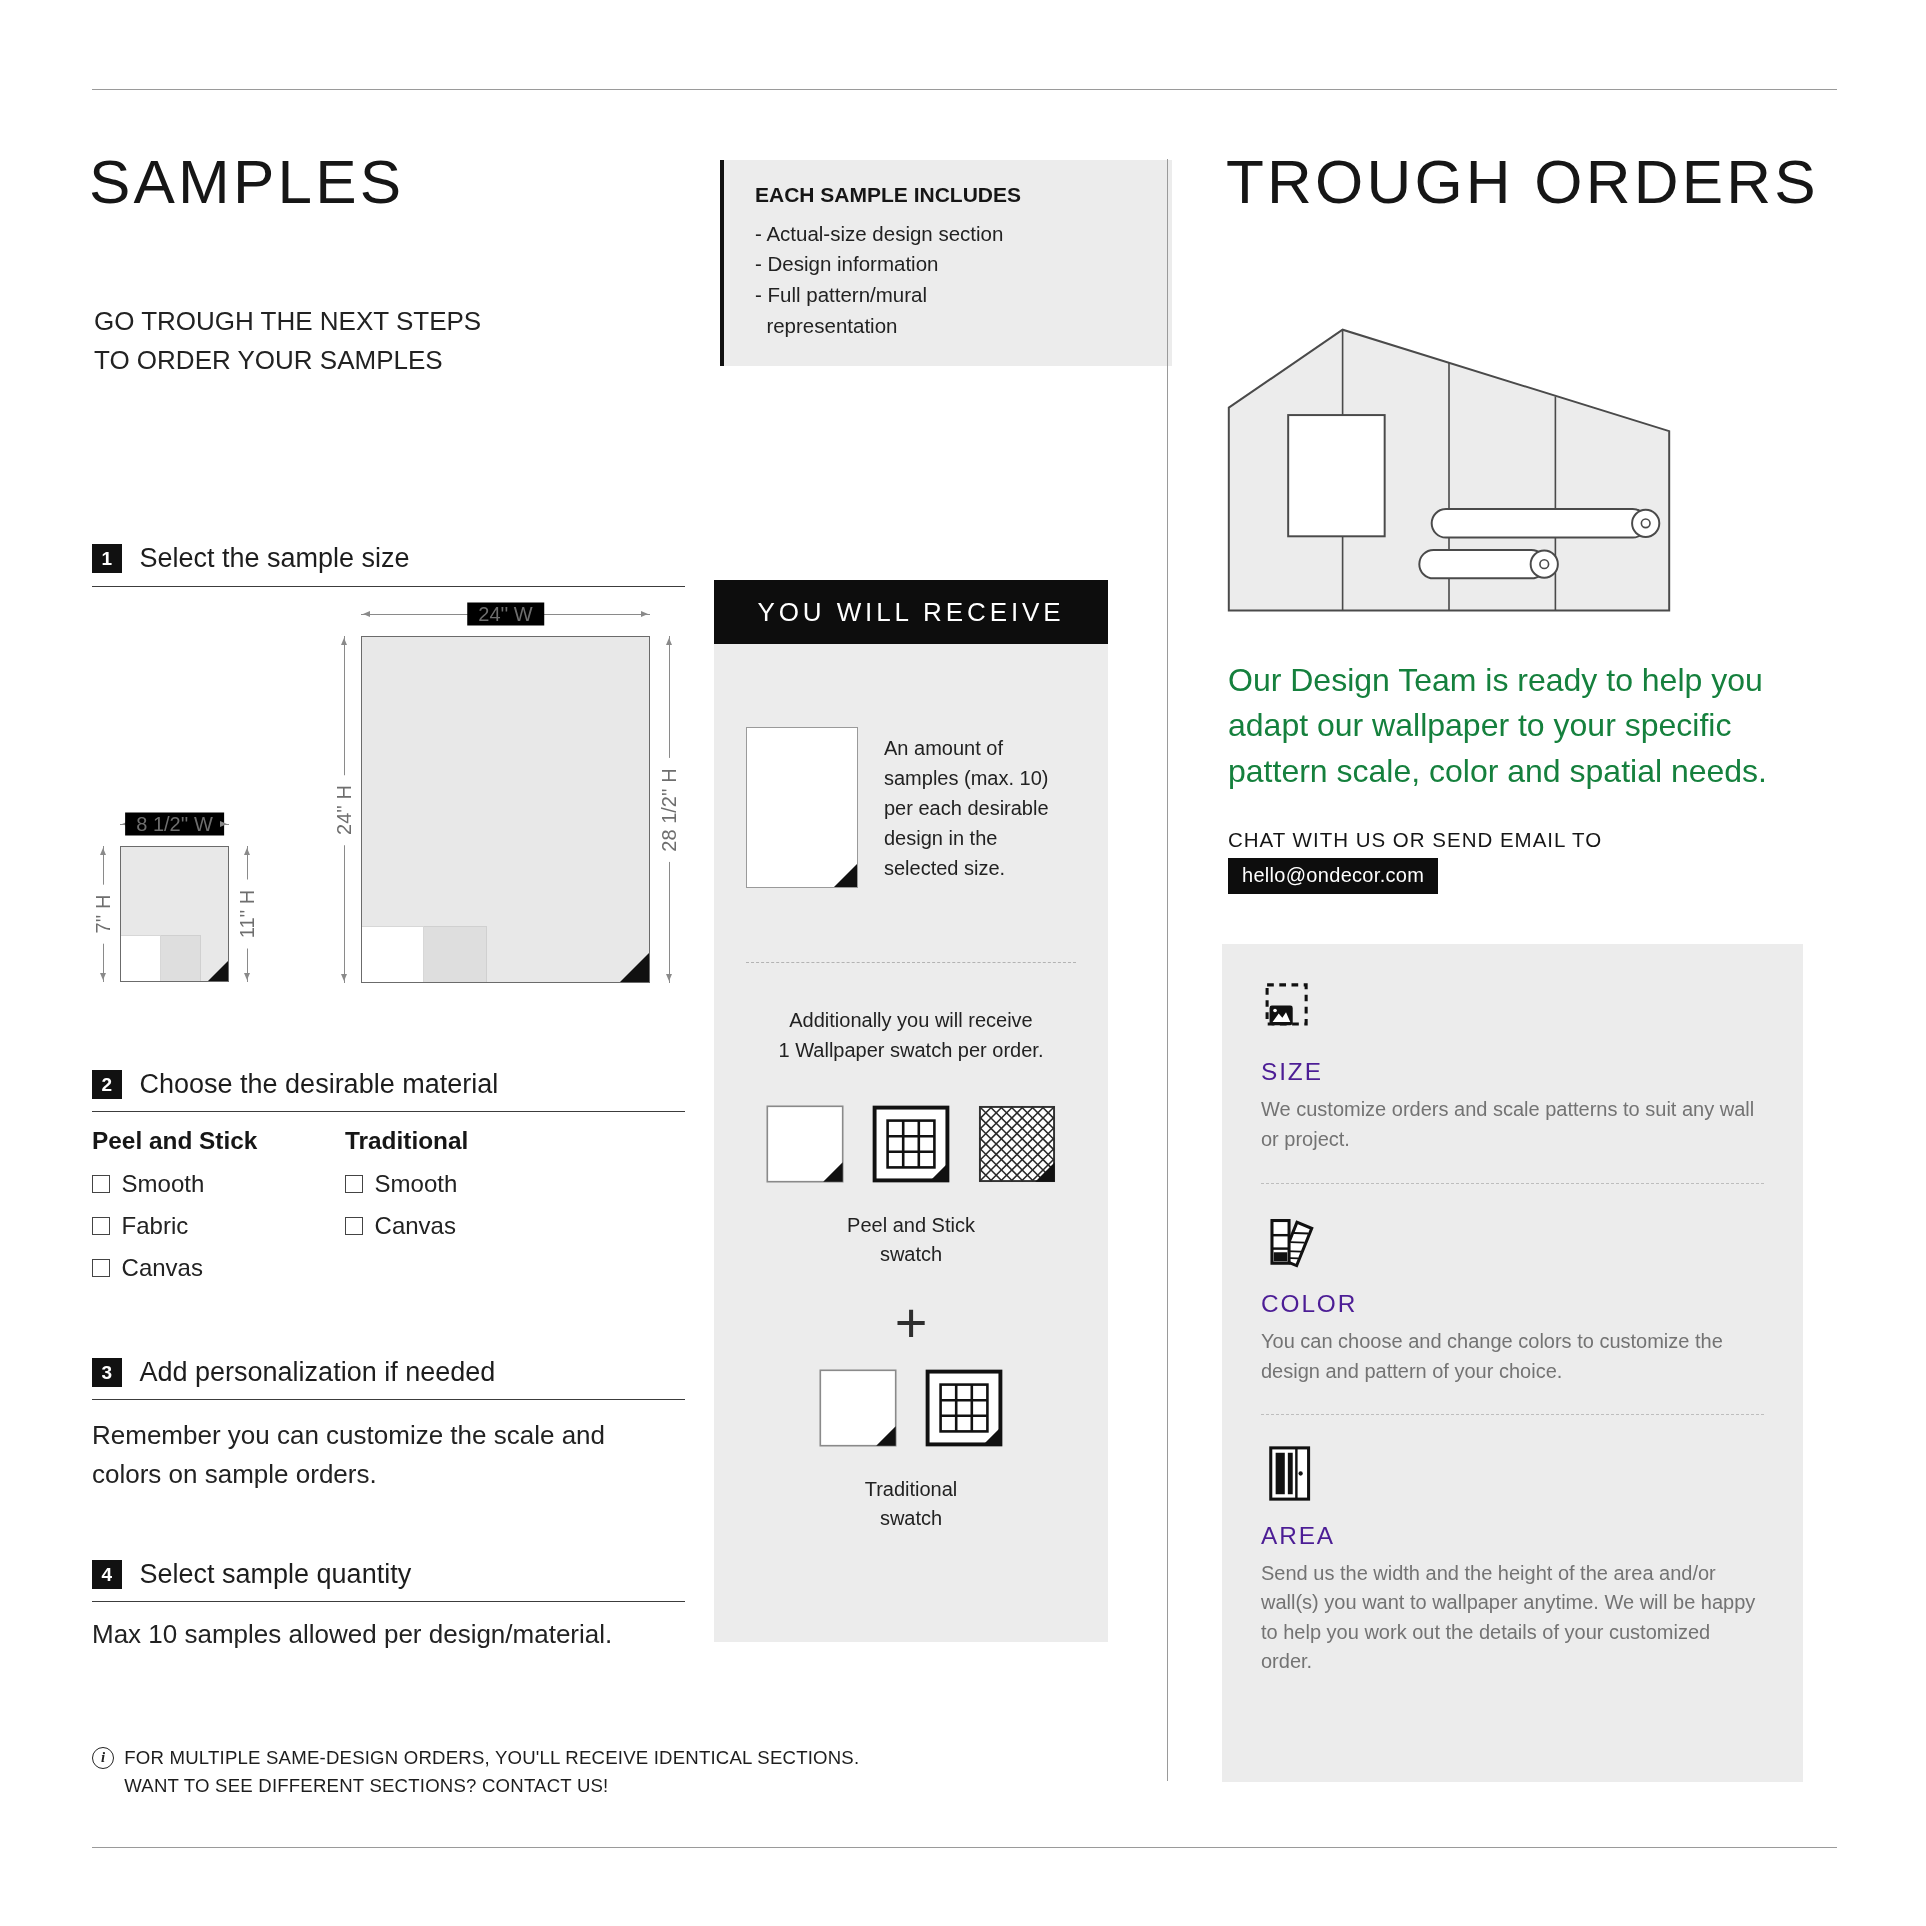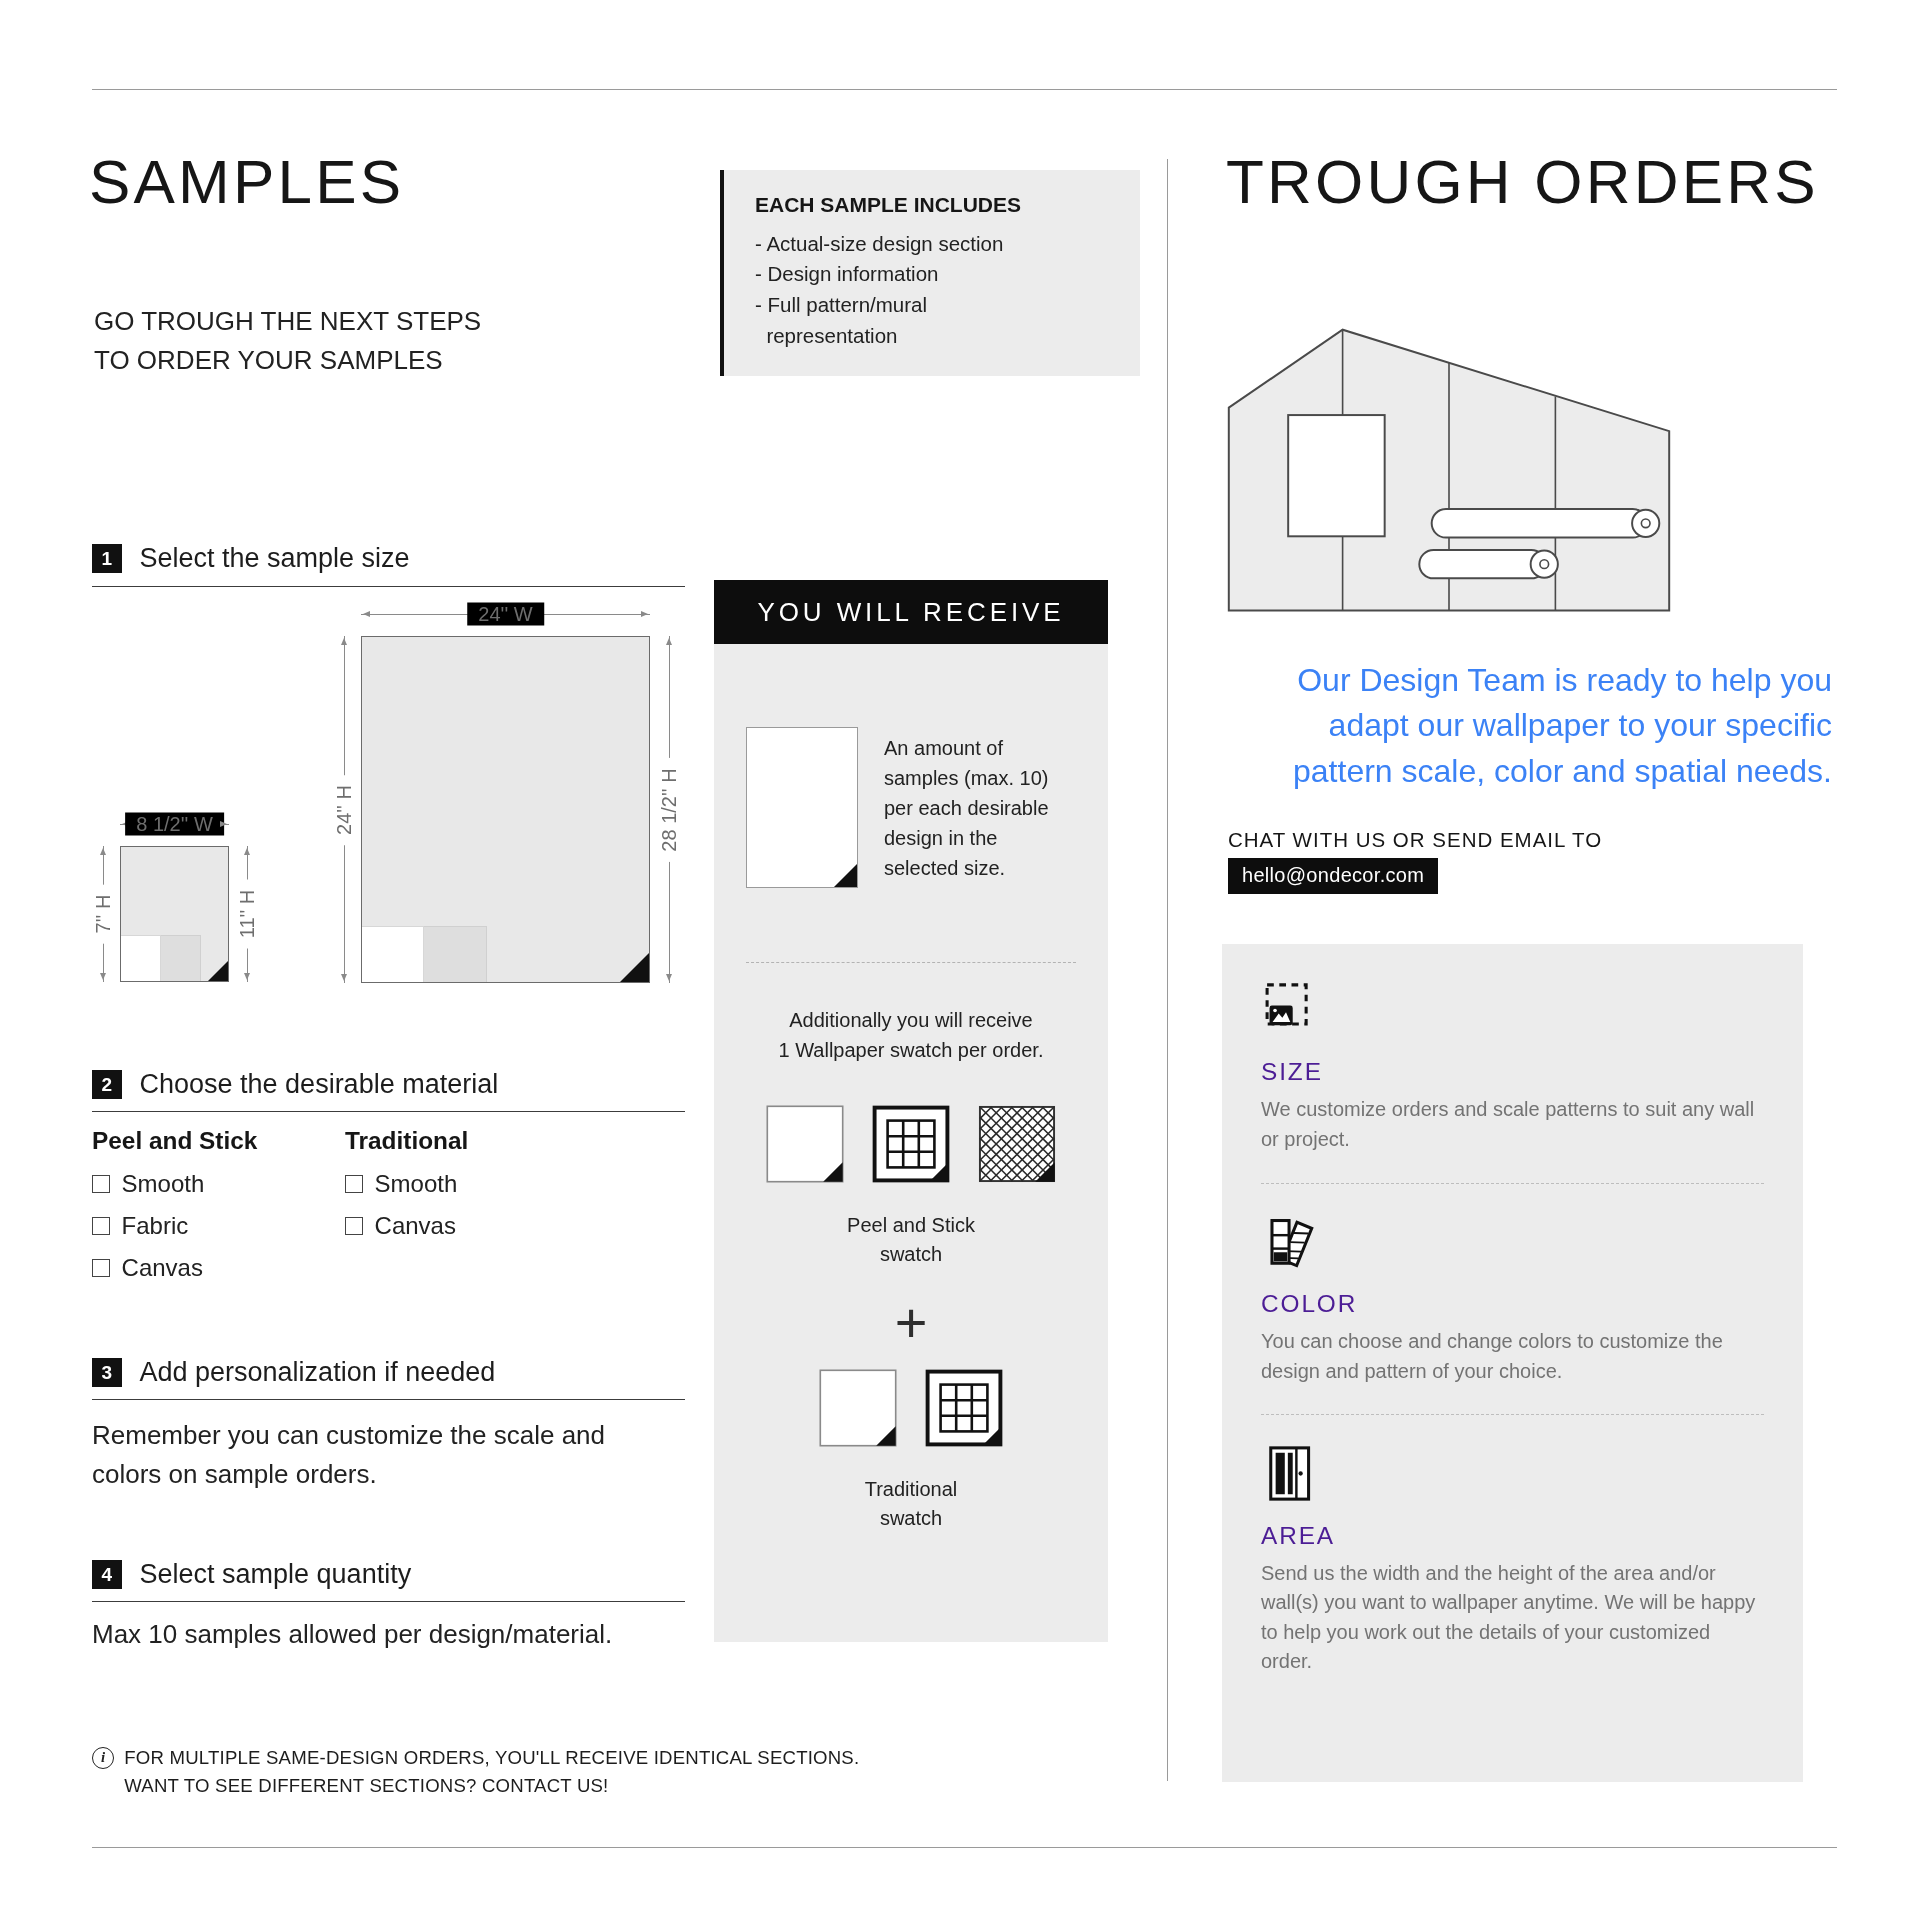--- a/index.html
+++ b/index.html
@@ -64,40 +64,40 @@
   .sample-text { font-size:20px; line-height:1.5; color:#222; }
   .dashed-rule { border-top:1.3px dashed #b3b3b3; margin:74px 0 0 0; }
   .center-text { text-align:center; font-size:20px; line-height:1.5; white-space:pre-line; color:#222; margin-top:42px; }
   .swatch-row { display:flex; justify-content:center; gap:28px; margin-top:40px; }
   .swatch { width:78px; height:78px; flex:none; }
   .swatch-label { text-align:center; font-size:20px; line-height:1.45; white-space:pre-line; color:#222; margin-top:28px; }
   .plus-sign { text-align:center; font-size:56px; font-weight:200; color:#2e2e2e; margin:26px 0 18px 0; line-height:1; }
 
   
   .v-divider { position:absolute; width:1.3px; background:#9a9a9a; }
-  .custom-intro { position:absolute; font-size:32px; line-height:1.42; color:#3b82f6; width:604px;text-align:right; }
+  .custom-intro { position:absolute; font-size:32px; line-height:1.42; color:#15803d; width:604px; }
   .contact-label { position:absolute; font-size:20.5px; letter-spacing:1px; color:#161616; white-space:nowrap; }
   .email-badge { position:absolute; background:#0d0d0d; color:#fff; font-size:20px; padding:6.4px 14px; letter-spacing:0.3px; }
   .custom-panel { position:absolute; left:1222px; top:944px; width:581px; height:838px; background:#ececec; padding:36px 39px; }
   .feature-title { font-size:24.4px; letter-spacing:1.9px; color:#4c1d95; margin-top:15.4px; }
   .feature-text { font-size:20px; line-height:1.48; color:#737373; margin-top:9px; }
   .feature-divider { border-top:1.3px dashed #bdbdbd; margin:28px 0; }
 </style>
 </head>
 <body>
 
 <div class="rule-h" style="left:92px; right:89px; top:89px;"></div>
 <div class="rule-h" style="left:92px; right:89px; top:1847px;"></div>
 
 <div class="abs big-title" style="left:89px; top:146px;">SAMPLES</div>
 
 <div class="abs intro-text" style="left:94px; top:302px;">GO TROUGH THE NEXT STEPS
 TO ORDER YOUR SAMPLES</div>
 
-<div class="abs includes-box" style="left:720px; top:170px; width:420px;">
+<div class="abs includes-box" style="left:720px; top:160px; width:452px;">
   <div class="includes-title">EACH SAMPLE INCLUDES</div>
   <div class="includes-item">- Actual-size design section</div>
   <div class="includes-item">- Design information</div>
   <div class="includes-item">- Full pattern/mural
 &nbsp;&nbsp;representation</div>
 </div>
 
 <div class="step" style="left:92px; top:543px;">
   <div class="step-num">1</div>
   <div class="step-label">Select the sample size</div>

